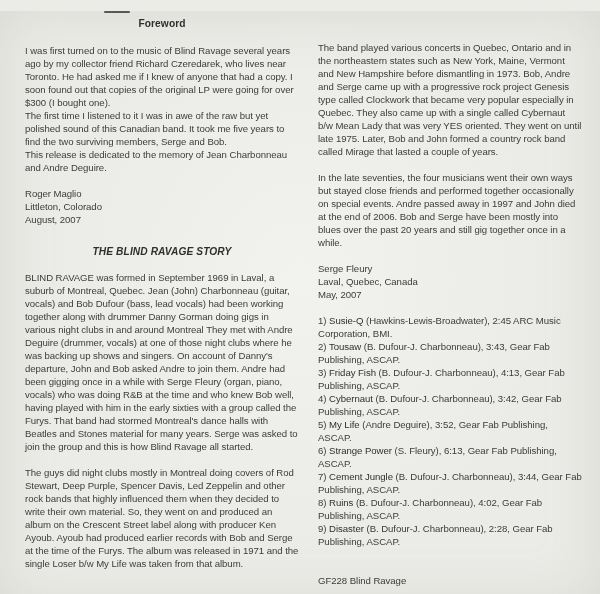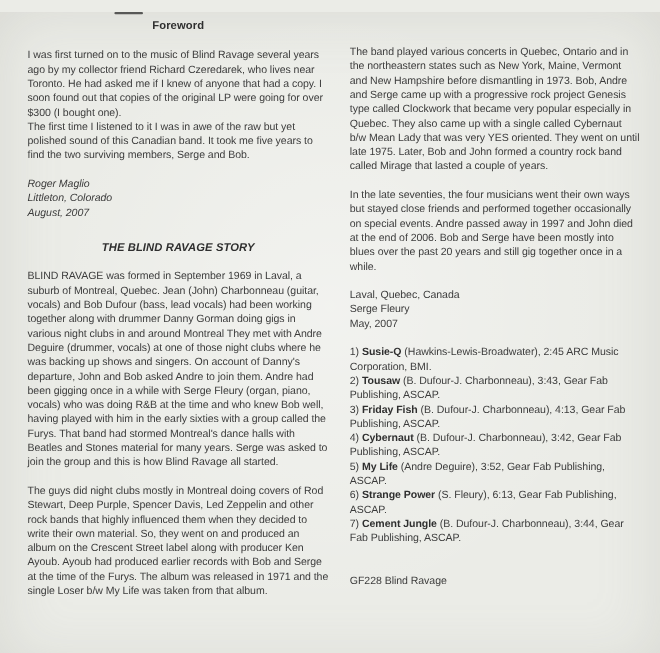--- a/index.html
+++ b/index.html
@@ -39,67 +39,70 @@
   .col.right{ left:318px; top:30px; width:264px; }
   h1,h2{
     font-size:10.2px; line-height:13px; font-weight:bold;
     text-align:center; margin:0; color:var(--ink-strong);
     letter-spacing:0.1px;
   }
   h1{ margin-bottom:14px; }
   h2{ margin-top:19px; margin-bottom:13px;font-style:italic; }
   p{ margin:0; }
   .gap-above{ margin-top:13px; }
-  .sig{ margin-top:13px; font-style:italic; }
+  .sig{ margin-top:13px; }
   .tracks{ list-style:none; margin:13px 0 0 0; padding:0; }
-  .tracks .tt{ font-weight:bold; color:var(--ink-strong); }
+  .tracks .tt{ font-weight:normal; color:var(--ink-strong); }
   .footer{ margin-top:26px; }
 </style>
 </head>
 <body>
 
 <div class="page">
   <div class="scan-dash"></div>
 
   <div class="col left">
     <h1>Foreword</h1>
 
     <p>I was first turned on to the music of Blind Ravage several years ago by my collector friend Richard Czeredarek, who lives near Toronto. He had asked me if I knew of anyone that had a copy. I soon found out that copies of the original LP were going for over $300 (I bought one).</p>
     <p>The first time I listened to it I was in awe of the raw but yet polished sound of this Canadian band. It took me five years to find the two surviving members, Serge and Bob.</p>
+    <p>This release is dedicated to the memory of Jean Charbonneau and Andre Deguire.</p>
 
     <div class="sig">
       <p>Roger Maglio</p>
       <p>Littleton, Colorado</p>
       <p>August, 2007</p>
     </div>
 
     <h2>THE BLIND RAVAGE STORY</h2>
 
     <p>BLIND RAVAGE was formed in September 1969 in Laval, a suburb of Montreal, Quebec. Jean (John) Charbonneau (guitar, vocals) and Bob Dufour (bass, lead vocals) had been working together along with drummer Danny Gorman doing gigs in various night clubs in and around Montreal They met with Andre Deguire (drummer, vocals) at one of those night clubs where he was backing up shows and singers. On account of Danny's departure, John and Bob asked Andre to join them. Andre had been gigging once in a while with Serge Fleury (organ, piano, vocals) who was doing R&amp;B at the time and who knew Bob well, having played with him in the early sixties with a group called the Furys. That band had stormed Montreal's dance halls with Beatles and Stones material for many years. Serge was asked to join the group and this is how Blind Ravage all started.</p>
     <p class="gap-above">The guys did night clubs mostly in Montreal doing covers of Rod Stewart, Deep Purple, Spencer Davis, Led Zeppelin and other rock bands that highly influenced them when they decided to write their own material. So, they went on and produced an album on the Crescent Street label along with producer Ken Ayoub. Ayoub had produced earlier records with Bob and Serge at the time of the Furys. The album was released in 1971 and the single Loser b/w My Life was taken from that album.</p>
   </div>
 
   <div class="col right">
     <p>The band played various concerts in Quebec, Ontario and in the northeastern states such as New York, Maine, Vermont and New Hampshire before dismantling in 1973. Bob, Andre and Serge came up with a progressive rock project Genesis type called Clockwork that became very popular especially in Quebec. They also came up with a single called Cybernaut b/w Mean Lady that was very YES oriented. They went on until late 1975. Later, Bob and John formed a country rock band called Mirage that lasted a couple of years.</p>
     <p class="gap-above">In the late seventies, the four musicians went their own ways but stayed close friends and performed together occasionally on special events. Andre passed away in 1997 and John died at the end of 2006. Bob and Serge have been mostly into blues over the past 20 years and still gig together once in a while.</p>
 
     <div class="gap-above">
+      <p>Serge Fleury</p>
       <p>Laval, Quebec, Canada</p>
-      <p>Serge Fleury</p>
       <p>May, 2007</p>
     </div>
 
     <ol class="tracks">
       <li class="track"><span>1)</span> <span class="tt">Susie-Q</span> <span>(Hawkins-Lewis-Broadwater), 2:45 ARC Music Corporation, BMI.</span></li>
       <li class="track"><span>2)</span> <span class="tt">Tousaw</span> <span>(B. Dufour-J. Charbonneau), 3:43, Gear Fab Publishing, ASCAP.</span></li>
       <li class="track"><span>3)</span> <span class="tt">Friday Fish</span> <span>(B. Dufour-J. Charbonneau), 4:13, Gear Fab Publishing, ASCAP.</span></li>
       <li class="track"><span>4)</span> <span class="tt">Cybernaut</span> <span>(B. Dufour-J. Charbonneau), 3:42, Gear Fab Publishing, ASCAP.</span></li>
       <li class="track"><span>5)</span> <span class="tt">My Life</span> <span>(Andre Deguire), 3:52, Gear Fab Publishing, ASCAP.</span></li>
       <li class="track"><span>6)</span> <span class="tt">Strange Power</span> <span>(S. Fleury), 6:13, Gear Fab Publishing, ASCAP.</span></li>
       <li class="track"><span>7)</span> <span class="tt">Cement Jungle</span> <span>(B. Dufour-J. Charbonneau), 3:44, Gear Fab Publishing, ASCAP.</span></li>
+      <li class="track"><span>8)</span> <span class="tt">Ruins</span> <span>(B. Dufour-J. Charbonneau), 4:02, Gear Fab Publishing, ASCAP.</span></li>
+      <li class="track"><span>9)</span> <span class="tt">Disaster</span> <span>(B. Dufour-J. Charbonneau), 2:28, Gear Fab Publishing, ASCAP.</span></li>
     </ol>
 
     <div class="footer">
       <p>GF228 Blind Ravage</p>
 
     </div>
   </div>
 </div>
 
 </body></html>

